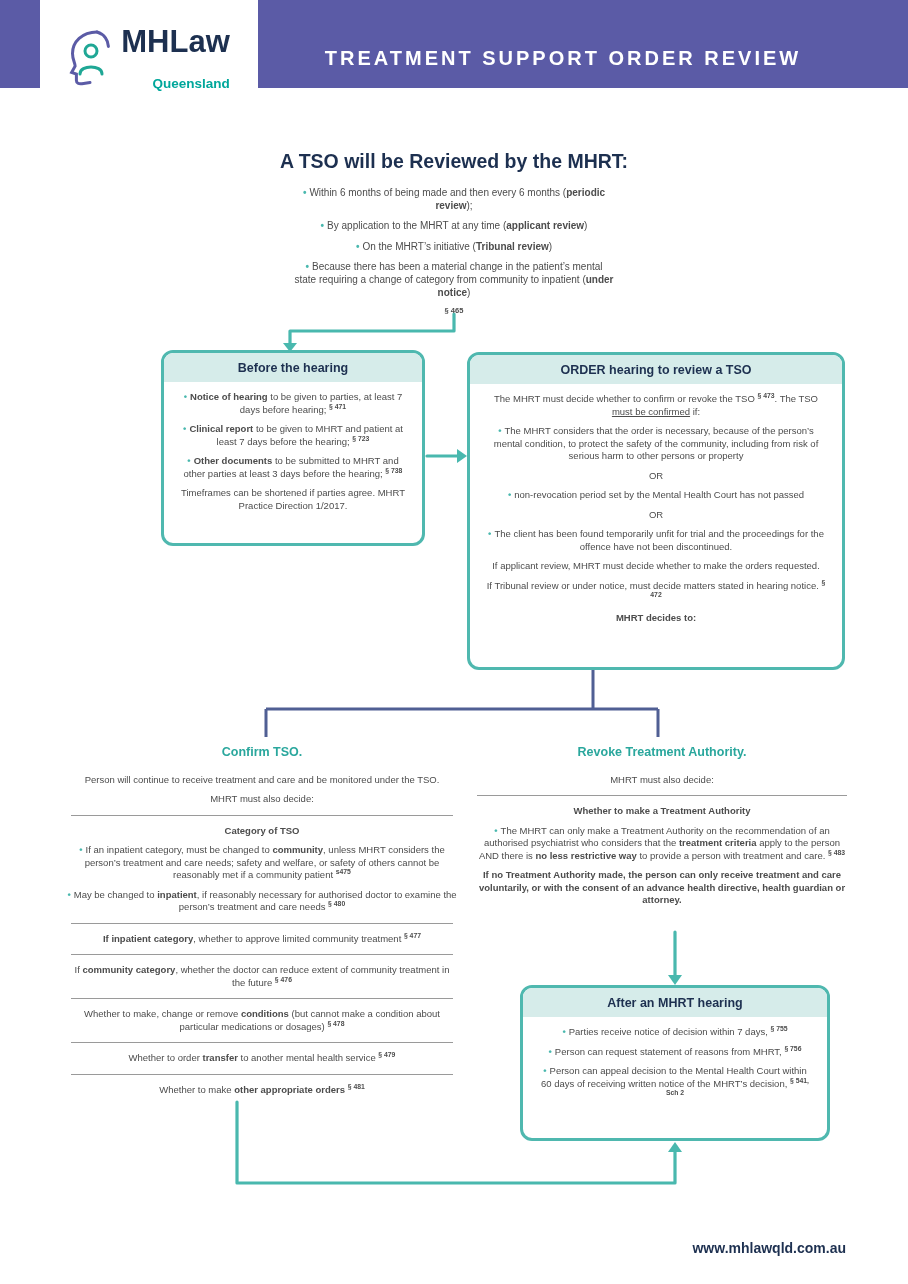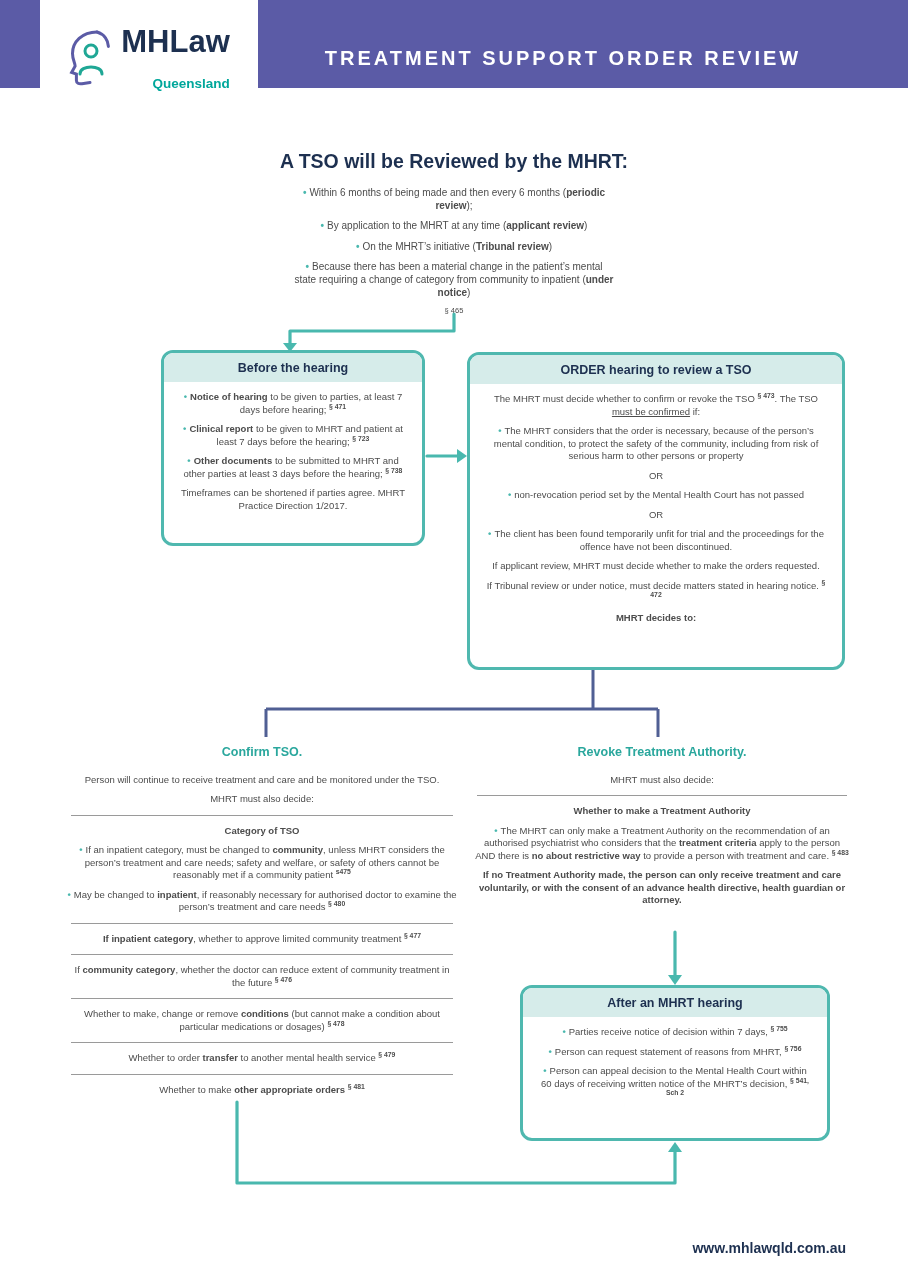--- a/index.html
+++ b/index.html
@@ -19,21 +19,21 @@
   .logo-name { font-size:31px; font-weight:bold; color:#1d3050; line-height:1; }
   .logo-sub  { font-size:13.5px; font-weight:bold; color:#00a79b; margin-top:19px; }
   .hdr-title { position:absolute; left:258px; right:40px; top:0; height:117px; display:flex;
                align-items:center; justify-content:center; color:#fff; font-size:20px;
                font-weight:bold; letter-spacing:3px; }
 
   .intro { position:absolute; left:0; top:150px; width:908px; text-align:center; z-index:2; }
   .intro-title { font-size:19.5px; color:#1d3050; font-weight:bold; margin-bottom:13px; }
   .intro-bullets { width:320px; margin:0 auto; font-size:10px; color:#4c4c4c; line-height:1.32; }
   .intro-bullets p { margin:0 0 7px; }
-  .sref { font-size:7.5px; font-weight:normal; color:#4c4c4c; }
+  .sref { font-size:7.5px; font-weight:bold; color:#4c4c4c; }
 
   .blt { color:#49b8ae; font-weight:bold; margin-right:3px; }
   sup { font-size:0.72em; font-weight:bold; line-height:0; }
   u { text-underline-offset:1px; }
 
   .box { position:absolute; border:3px solid #4fb8af; border-radius:12px; background:#fff;
          overflow:hidden; z-index:2; }
   .box-title { background:#d6ecea; color:#1d3050; font-weight:bold; font-size:12.5px;
                text-align:center; padding:8px 4px 7px; }
   .box-body { padding:9px 14px 6px; font-size:9.5px; color:#4c4c4c; line-height:1.32; text-align:center; }
@@ -151,21 +151,21 @@
     <p>Whether to order <b>transfer</b> to another mental health service <sup>§ 479</sup></p>
     <hr>
     <p>Whether to make <b>other appropriate orders</b> <sup>§ 481</sup></p>
   </div>
 
   <div class="col revoke">
     <h2 class="branch-title">Revoke Treatment Authority.</h2>
     <p>MHRT must also decide:</p>
     <hr>
     <p><b>Whether to make a Treatment Authority</b></p>
-    <p><span class="blt">•</span><span>The MHRT can only make a Treatment Authority on the recommendation of an authorised psychiatrist who considers that the <b>treatment criteria</b> apply to the person AND there is <b>no about restrictive way</b> to provide a person with treatment and care. <sup>§ 483</sup></span></p>
+    <p><span class="blt">•</span><span>The MHRT can only make a Treatment Authority on the recommendation of an authorised psychiatrist who considers that the <b>treatment criteria</b> apply to the person AND there is <b>no less restrictive way</b> to provide a person with treatment and care. <sup>§ 483</sup></span></p>
     <p><b>If no Treatment Authority made, the person can only receive treatment and care voluntarily, or with the consent of an advance health directive, health guardian or attorney.</b></p>
   </div>
 
   <div class="box after">
     <div class="box-title">After an MHRT hearing</div>
     <div class="box-body">
       <p><span class="blt">•</span><span>Parties receive notice of decision within 7 days, <sup>§ 755</sup></span></p>
       <p><span class="blt">•</span><span>Person can request statement of reasons from MHRT, <sup>§ 756</sup></span></p>
       <p><span class="blt">•</span><span>Person can appeal decision to the Mental Health Court within 60 days of receiving written notice of the MHRT’s decision, <sup>§ 541, Sch 2</sup></span></p>
     </div>

